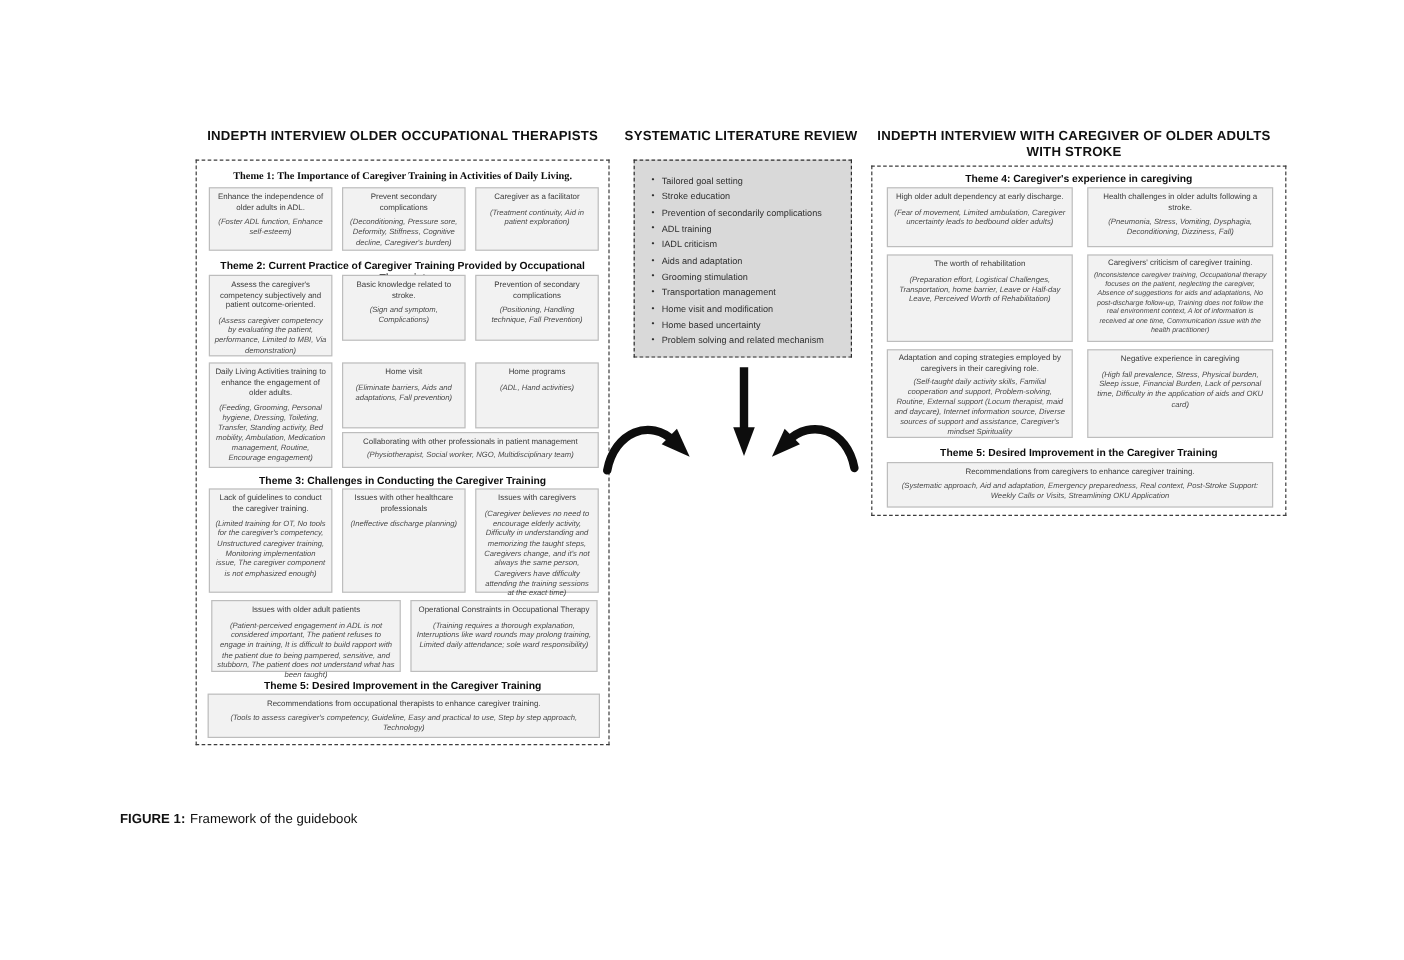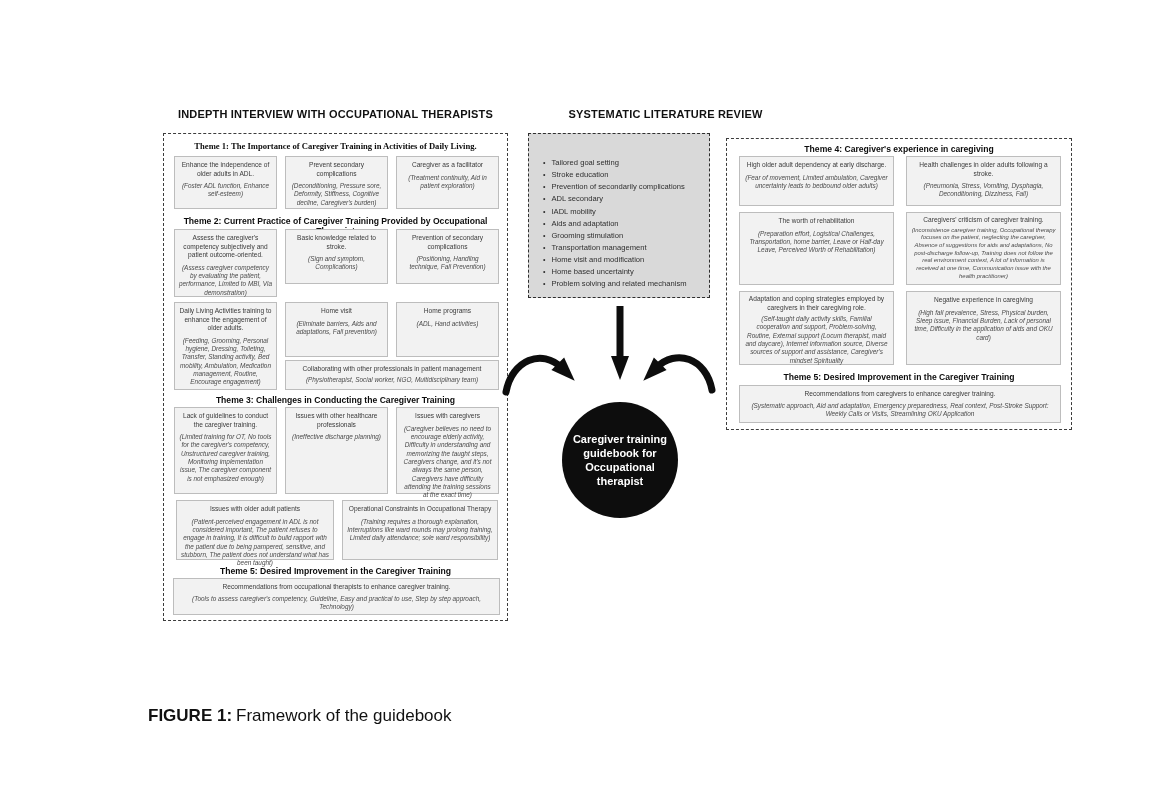--- a/index.html
+++ b/index.html
@@ -20,40 +20,41 @@
   }
   .cell{
     position:absolute;background:#f2f2f2;border:0.8px solid #bdbdbd;box-sizing:border-box;
     display:flex;flex-direction:column;align-items:center;justify-content:flex-start;
     text-align:center;padding:4px 4px;gap:4px;
   }
   .cell-title{font-size:6.6px;line-height:1.3;color:#3a3a3a;}
   .cell-detail{font-size:6.4px;line-height:1.3;color:#4a4a4a;font-style:italic;}
   .lit-box{
     position:absolute;background:#d9d9d9;border:1.6px dashed #2e2e2e;box-sizing:border-box;
-    padding:24px 10px 8px 14px;display:flex;flex-direction:column;justify-content:space-between;
+    padding:12px 10px 8px 14px;display:flex;flex-direction:column;justify-content:space-between;
   }
   .lit-item{display:flex;align-items:flex-start;gap:6px;font-size:7.6px;color:#2f2f2f;line-height:1.25;}
   .lit-dot{font-size:7px;line-height:1.3;color:#2f2f2f;}
   .arrows-svg{position:absolute;left:480px;top:298px;}
   .hub-circle{
     position:absolute;left:562px;top:402px;width:116px;height:116px;border-radius:50%;
     background:#0d0d0d;display:flex;align-items:center;justify-content:center;text-align:center;
     color:#ffffff;font-weight:bold;font-size:11px;line-height:1.28;padding:6px;box-sizing:border-box;
   }
-  .figure-caption{position:absolute;left:100px;top:706px;font-size:17px;color:#111;margin-left:48px;}
+  .figure-caption{position:absolute;left:100px;top:677px;font-size:11px;color:#111;}
   .figure-caption .cap-label{font-weight:bold;margin-right:4px;}
 </style>
 </head>
 <body>
 
 <div class="canvas">
 
-  <div class="col-header" style="left:168px;top:108px;width:335px;">INDEPTH INTERVIEW WITH OCCUPATIONAL THERAPISTS</div>
-  <div class="col-header" style="left:520px;top:108px;width:195px;margin-left:48px;">SYSTEMATIC LITERATURE REVIEW</div>
+  <div class="col-header" style="left:168px;top:108px;width:335px;">INDEPTH INTERVIEW OLDER OCCUPATIONAL THERAPISTS</div>
+  <div class="col-header" style="left:520px;top:108px;width:195px;">SYSTEMATIC LITERATURE REVIEW</div>
+  <div class="col-header" style="left:722px;top:108px;width:346px;">INDEPTH INTERVIEW WITH CAREGIVER OF OLDER ADULTS WITH STROKE</div>
 
   <div class="dashed-box" style="left:163px;top:133px;width:345px;height:488px;">
     <div class="theme-title" style="top:7px;font-family:Liberation Serif, serif;">Theme 1: The Importance of Caregiver Training in Activities of Daily Living.</div>
 
     <div class="cell" style="left:10px;top:22px;width:103px;height:53px;">
       <div class="cell-title">Enhance the independence of older adults in ADL.</div>
       <div class="cell-detail">(Foster ADL function, Enhance self-esteem)</div>
     </div>
     <div class="cell" style="left:121px;top:22px;width:103px;height:53px;">
       <div class="cell-title">Prevent secondary complications</div>
@@ -135,25 +136,25 @@
     <div class="lit-item">
         <span class="lit-dot">•</span>
         <span>Stroke education</span>
       </div>
     <div class="lit-item">
         <span class="lit-dot">•</span>
         <span>Prevention of secondarily complications</span>
       </div>
     <div class="lit-item">
         <span class="lit-dot">•</span>
-        <span>ADL secondary</span>
-      </div>
-    <div class="lit-item">
-        <span class="lit-dot">•</span>
-        <span>IADL mobility</span>
+        <span>ADL training</span>
+      </div>
+    <div class="lit-item">
+        <span class="lit-dot">•</span>
+        <span>IADL criticism</span>
       </div>
     <div class="lit-item">
         <span class="lit-dot">•</span>
         <span>Aids and adaptation</span>
       </div>
     <div class="lit-item">
         <span class="lit-dot">•</span>
         <span>Grooming stimulation</span>
       </div>
     <div class="lit-item">
@@ -215,21 +216,18 @@
     <defs>
       <marker id="ah" markerUnits="userSpaceOnUse" markerWidth="30" markerHeight="30" refX="8" refY="15" orient="auto">
         <path d="M2,6 L26,15 L2,24 z" fill="#0d0d0d"></path>
       </marker>
     </defs>
     <path d="M 620 306 L 620 362" stroke="#0d0d0d" stroke-width="7" fill="none" marker-end="url(#ah)"></path>
     <path d="M 506 392 C 512 360, 542 348, 562 368" stroke="#0d0d0d" stroke-width="7" fill="none" stroke-linecap="round" marker-end="url(#ah)"></path>
     <path d="M 712 390 C 706 358, 676 348, 656 368" stroke="#0d0d0d" stroke-width="7" fill="none" stroke-linecap="round" marker-end="url(#ah)"></path>
   </svg>
 
-  <div class="hub-circle">
-    <span>Caregiver training guidebook for Occupational therapist</span>
-  </div>
 
   <div class="figure-caption">
     <span class="cap-label">FIGURE 1:</span><span>Framework of the guidebook</span>
   </div>
 
 </div>
 
 </body></html>

